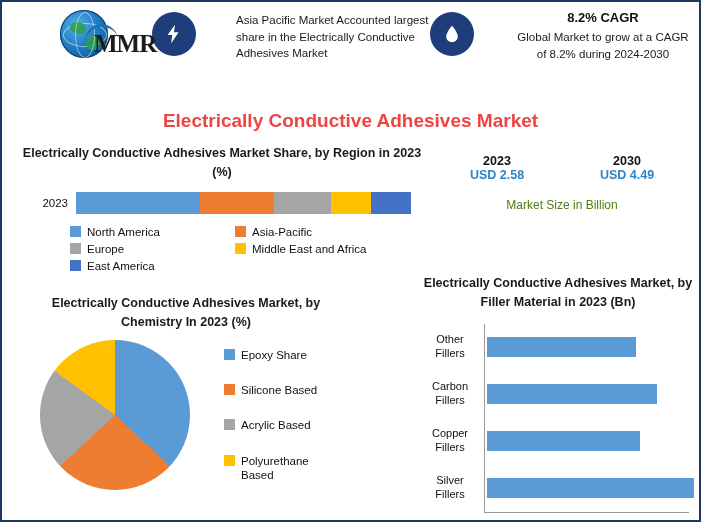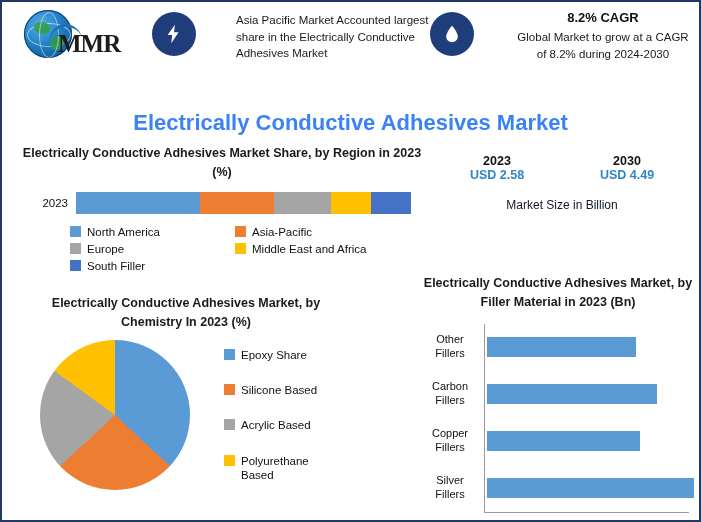--- a/index.html
+++ b/index.html
@@ -31,20 +31,21 @@
     display: flex;
     align-items: flex-start;
   }
   .logo-box {
     width: 150px;
     height: 88px;
     display: flex;
     align-items: flex-start;
     padding-top: 6px;
     box-sizing: border-box;
+    padding-left: 36px;
   }
   .logo-wrap {
     position: relative;
     width: 148px;
     height: 56px;
   }
   .globe {
     position: absolute;
     left: 22px; top: 2px;
     width: 48px; height: 48px;
@@ -137,23 +138,23 @@
     margin-bottom: 2px;
   }
   .hl-2 .hl-text { text-align: center; }
 
   
   .main-title {
     position: absolute;
     left: 0; top: 108px;
     width: 697px;
     text-align: center;
-    font-size: 22px;
-    font-weight: bold;
-    color: #3b82f6;
+    font-size: 19px;
+    font-weight: bold;
+    color: #ef4444;
   }
 
   
   .region-block {
     position: absolute;
     left: 18px; top: 142px;
     width: 404px;
   }
   .blk-title {
     text-align: center;
@@ -225,21 +226,21 @@
   .gms-vals {
     display: flex;
     justify-content: space-around;
     font-size: 12.5px;
     font-weight: bold;
     color: #2e86c8;
   }
   .gms-unit {
     margin-top: 16px;
     font-size: 12px;
-    color: #0f172a;
+    color: #4d7c0f;
   }
 
   
   .chem-block {
     position: absolute;
     left: 14px; top: 292px;
     width: 410px;
   }
   .chem-title {
     text-align: center;
@@ -390,21 +391,21 @@
       <div class="lg-item">
         <span class="lg-sw" style="background:#a5a5a5"></span>
         <span>Europe</span>
       </div>
       <div class="lg-item">
         <span class="lg-sw" style="background:#ffc000"></span>
         <span>Middle East and Africa</span>
       </div>
       <div class="lg-item">
         <span class="lg-sw" style="background:#4472c4"></span>
-        <span>South Filler</span>
+        <span>East America</span>
       </div>
     </div>
   </div>
 
   <div class="gms">
     <div class="gms-years">
       <span>2023</span>
       <span>2030</span>
     </div>
     <div class="gms-vals">

